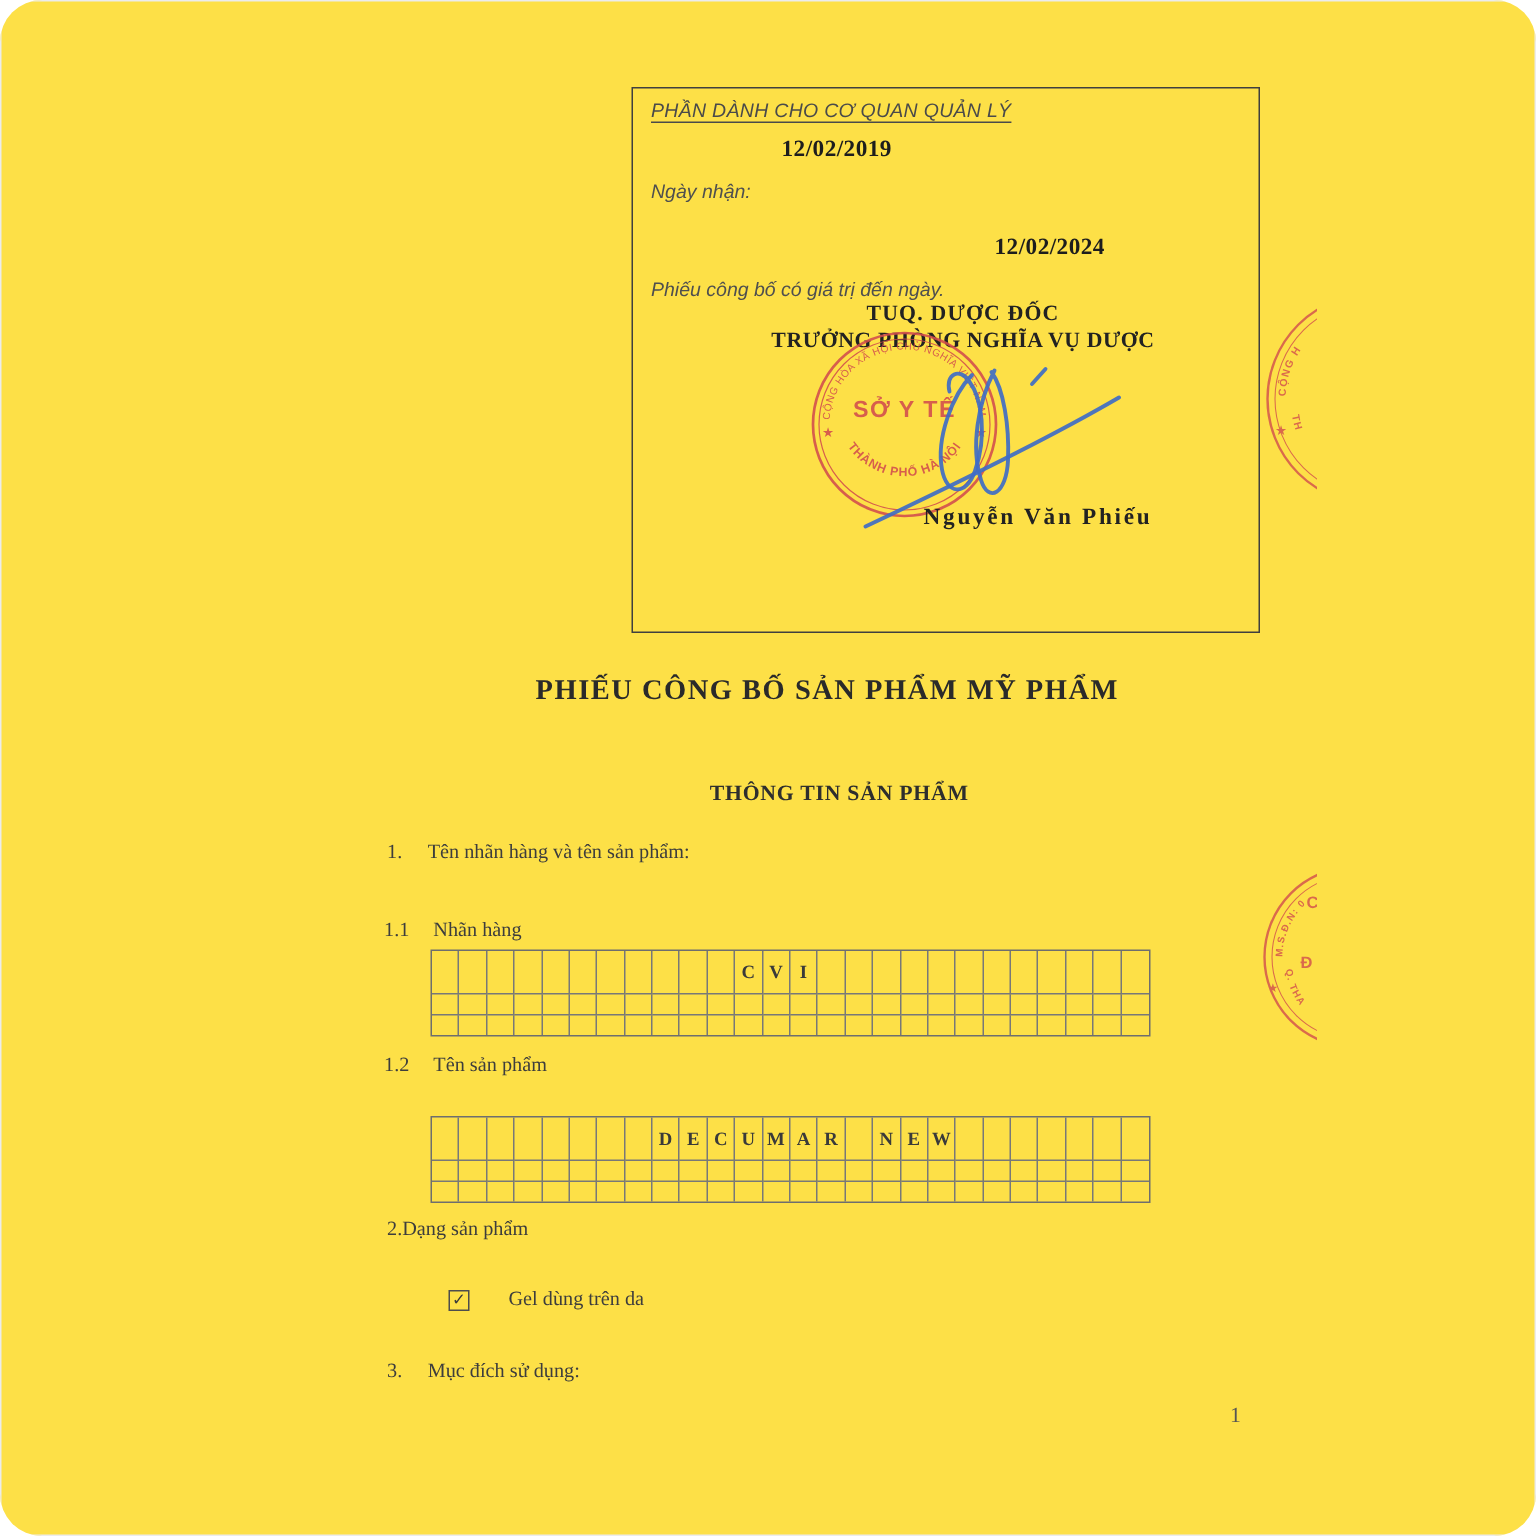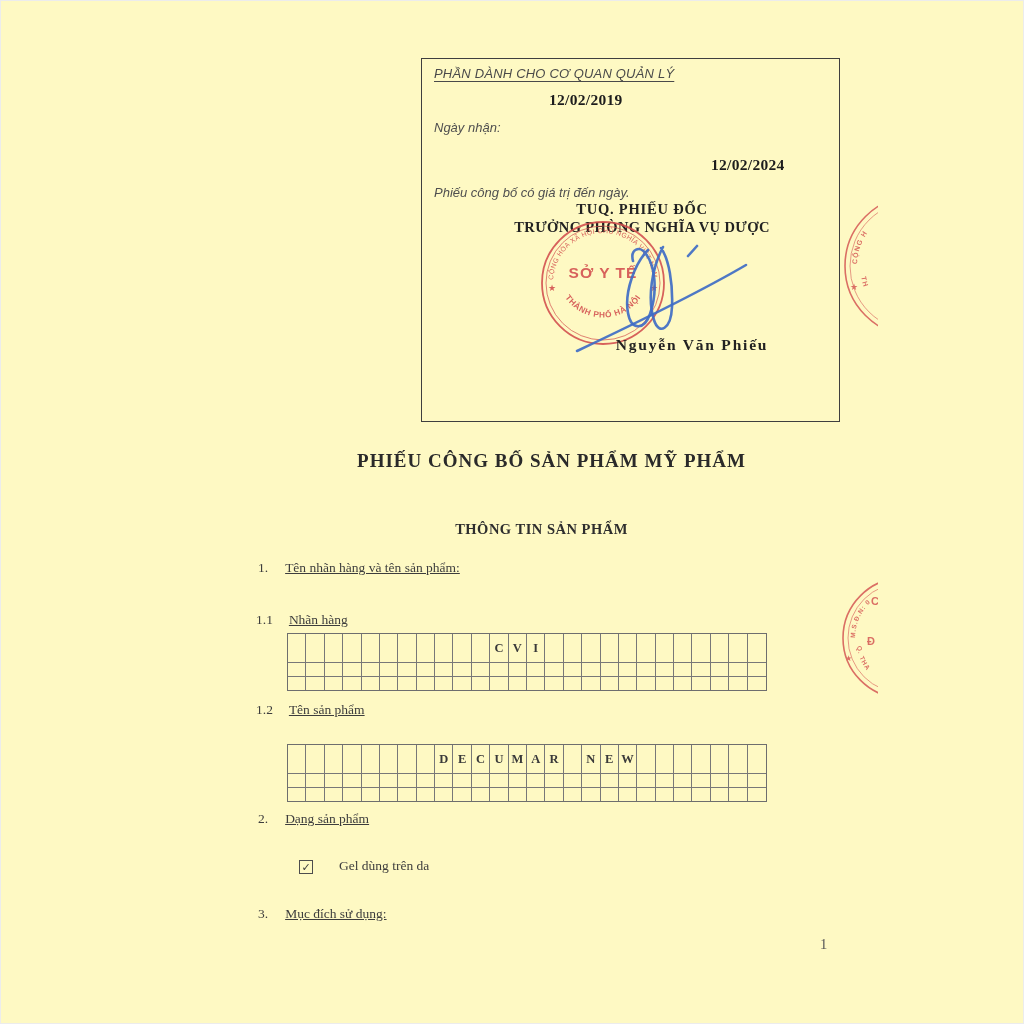--- a/index.html
+++ b/index.html
@@ -1,32 +1,32 @@
 <!DOCTYPE html>
 <html style="--stamp-red: #d24d4d; --signature-blue: #3f6dc6; --ink: #3c3c3c;"><head>
 <meta charset="utf-8">
 <style>
   html,body{margin:0;padding:0;background:#ffffff;}
-  #page{position:relative;width:1024px;height:1024px;background:#fef9c3;overflow:hidden;
-        font-family:"Liberation Serif", serif;color:var(--ink,#3c3c3c);}
+  #page{position:relative;width:1024px;height:1024px;background:#fde047;overflow:hidden;
+        font-family:"Liberation Serif", serif;color:var(--ink,#3c3c3c);border-radius:28px;}
   #page::after{content:"";position:absolute;inset:0;border:1px solid #ececec;pointer-events:none;}
 
   
   .admin-box{position:absolute;left:421px;top:58px;width:417px;height:362px;
              border:1.5px solid #3f3f3f;background:transparent;}
   .admin-header{position:absolute;left:12px;top:7px;font-family:"Liberation Sans",sans-serif;
                 font-style:italic;font-size:13px;color:#4a4a4a;text-decoration:underline;
                 text-underline-offset:3px;letter-spacing:.2px;}
   .field{position:absolute;left:0;width:100%;height:22px;}
   .field .flabel{position:absolute;left:12px;top:3px;font-family:"Liberation Sans",sans-serif;
                  font-style:italic;font-size:13px;color:#4f4f4f;margin-top:26px;}
   .field .fvalue{position:absolute;top:0;font-weight:bold;font-size:15.5px;color:#1d1d1d;letter-spacing:.3px;}
-  .field-1{top:32px;} .field-1 .fvalue{left:99px;margin-left:28px;}
+  .field-1{top:32px;} .field-1 .fvalue{left:99px;}
   .field-2{top:61px;} .field-2 .fvalue{left:99px;}
-  .field-3{top:97px;} .field-3 .fvalue{left:241px;margin-left:48px;}
+  .field-3{top:97px;} .field-3 .fvalue{left:241px;}
 
   .sig-title1{position:absolute;left:80px;top:142px;width:280px;text-align:center;
               font-weight:bold;font-size:14.5px;color:#222;letter-spacing:.8px;}
   .sig-title2{position:absolute;left:40px;top:160px;width:360px;text-align:center;
               font-weight:bold;font-size:14.5px;color:#222;letter-spacing:.4px;}
   .signer-name{position:absolute;left:130px;top:277px;width:280px;text-align:center;
                font-weight:bold;font-size:15.5px;color:#222;letter-spacing:1.8px;}
 
   
   .stamp-svg{position:absolute;left:116px;top:159px;width:130px;height:130px;opacity:.88;}
@@ -39,28 +39,28 @@
               stroke-linecap:round;stroke-linejoin:round;opacity:.92;}
 
   
   .edge-clip{position:absolute;overflow:hidden;opacity:.8;}
   .edge-top{left:841px;top:190px;width:37px;height:152px;}
   .edge-mid{left:831px;top:573px;width:47px;height:140px;}
 
   
   .doc-title{position:absolute;left:103px;top:450px;width:897px;text-align:center;
              font-weight:bold;font-size:19px;color:#2a2a2a;letter-spacing:1px;}
-  .doc-subtitle{position:absolute;left:93px;top:521px;width:897px;text-align:center;
+  .doc-subtitle{position:absolute;left:111px;top:521px;width:897px;text-align:center;
                 font-weight:bold;font-size:14.5px;color:#2e2e2e;letter-spacing:.5px;}
-  .row{position:absolute;font-size:13.5px;color:#3d3d3d;white-space:nowrap;text-decoration:underline;}
+  .row{position:absolute;font-size:13.5px;color:#3d3d3d;white-space:nowrap;}
   .row .row-num{display:inline-block;}
   #row-s1{top:560px;left:258px;}  #row-s1 .row-text{margin-left:17px;}
   #row-s11{top:612px;left:256px;} #row-s11 .row-text{margin-left:16px;}
   #row-s12{top:702px;left:256px;} #row-s12 .row-text{margin-left:16px;}
-  #row-s2{top:811px;left:258px;}  #row-s2 .row-text{margin-left:17px;}
+  #row-s2{top:811px;left:258px;}  #row-s2 .row-text{}
   #row-s3{top:906px;left:258px;}  #row-s3 .row-text{margin-left:17px;}
 
   
   .char-grid{position:absolute;left:287px;width:478px;height:56px;display:grid;
              border:1px solid #6e6e6e;}
   #brand-grid{top:633px;} #product-grid{top:744px;}
   .grid-cell{border-right:1px solid #787878;border-bottom:1px solid #787878;
              display:flex;align-items:center;justify-content:center;
              font-weight:bold;font-size:12.5px;color:#3a3a3a;}
 
@@ -83,21 +83,21 @@
 
     <div class="field field-1">
       <span class="flabel">Ngày nhận:</span>
       <span class="fvalue">12/02/2019</span>
     </div>
     <div class="field field-3">
       <span class="flabel">Phiếu công bố có giá trị đến ngày.</span>
       <span class="fvalue">12/02/2024</span>
     </div>
 
-    <div class="sig-title1">TUQ. PHIẾU ĐỐC</div>
+    <div class="sig-title1">TUQ. DƯỢC ĐỐC</div>
     <div class="sig-title2">TRƯỞNG PHÒNG NGHĨA VỤ DƯỢC</div>
 
     <svg class="stamp-svg" viewBox="0 0 130 130">
       <circle class="stamp-stroke" cx="65" cy="65" r="61" stroke-width="1.8"></circle>
       <circle class="stamp-stroke" cx="65" cy="65" r="57" stroke-width="0.8"></circle>
       <defs>
         <path id="arc-top" d="M 15 65 A 50 50 0 1 1 115 65"></path>
         <path id="arc-bottom" d="M 20 63 A 46 46 0 0 0 110 63"></path>
       </defs>
       <text class="stamp-text" font-size="6.8" letter-spacing="0.4">

